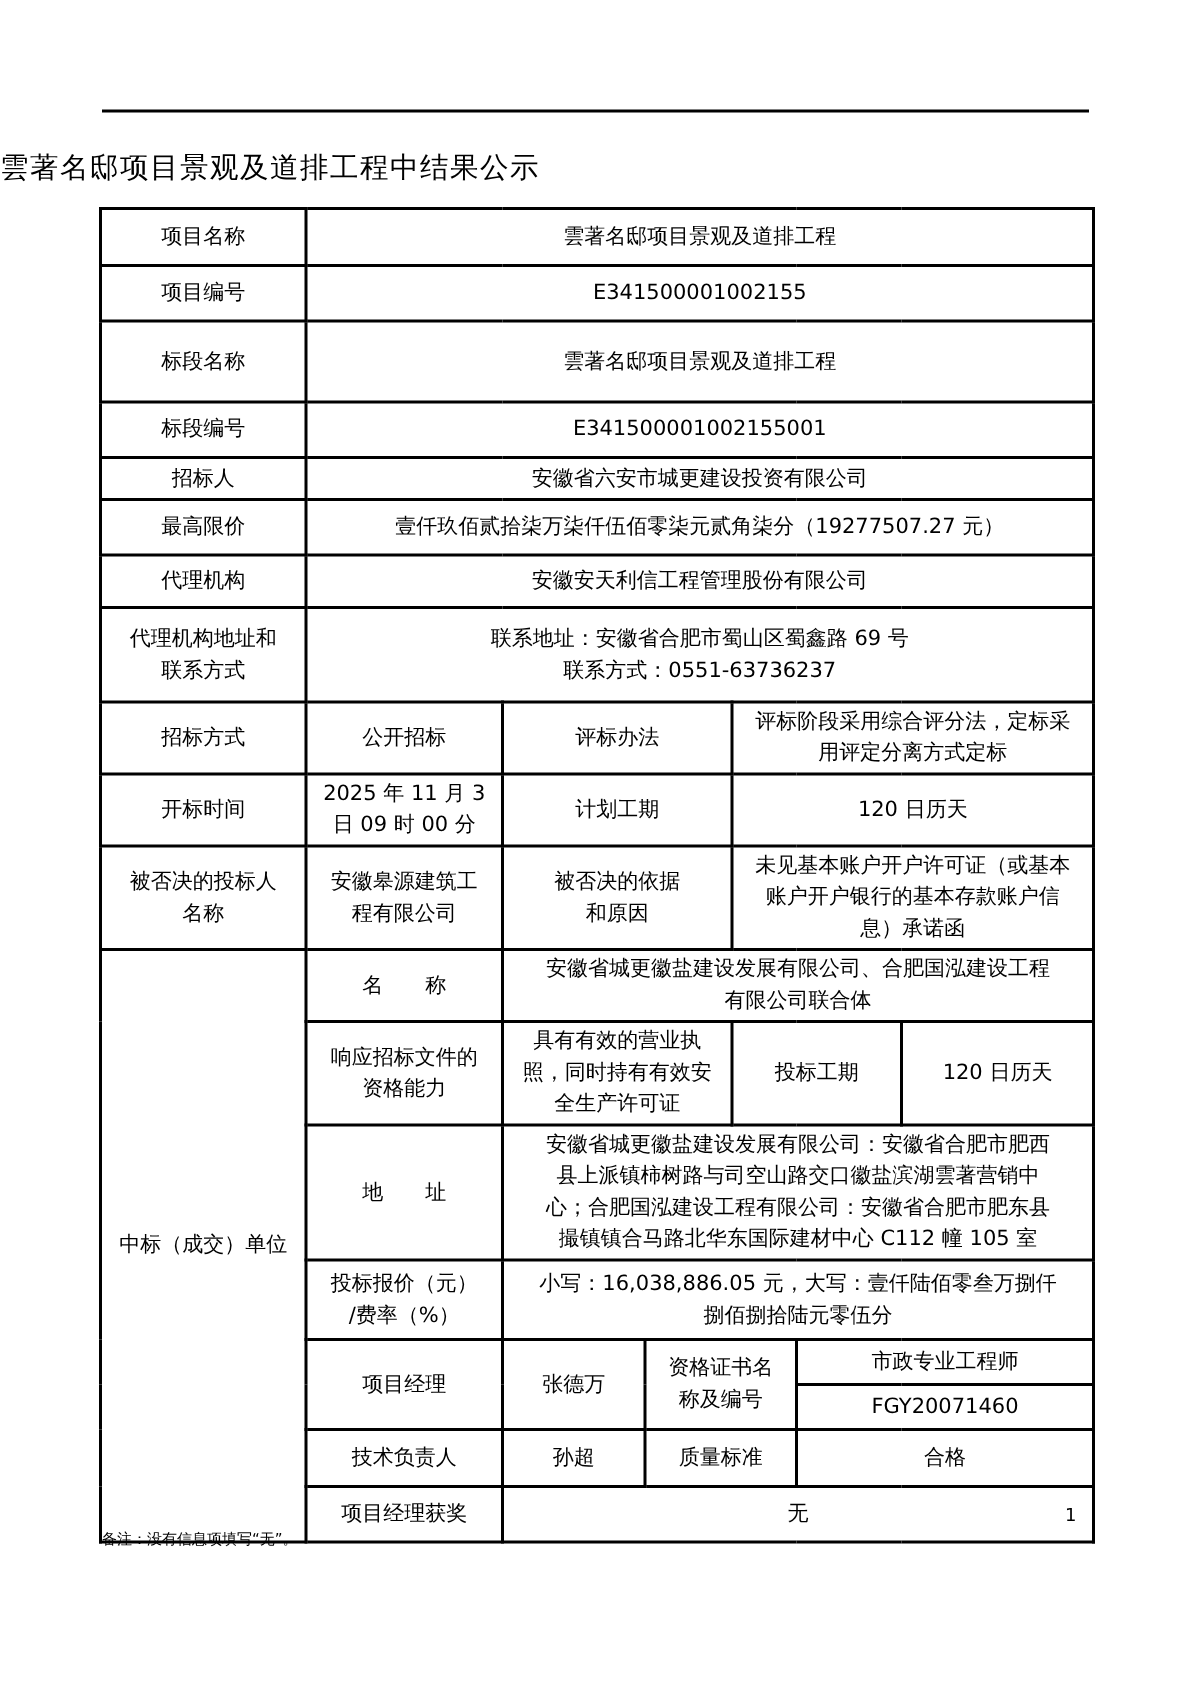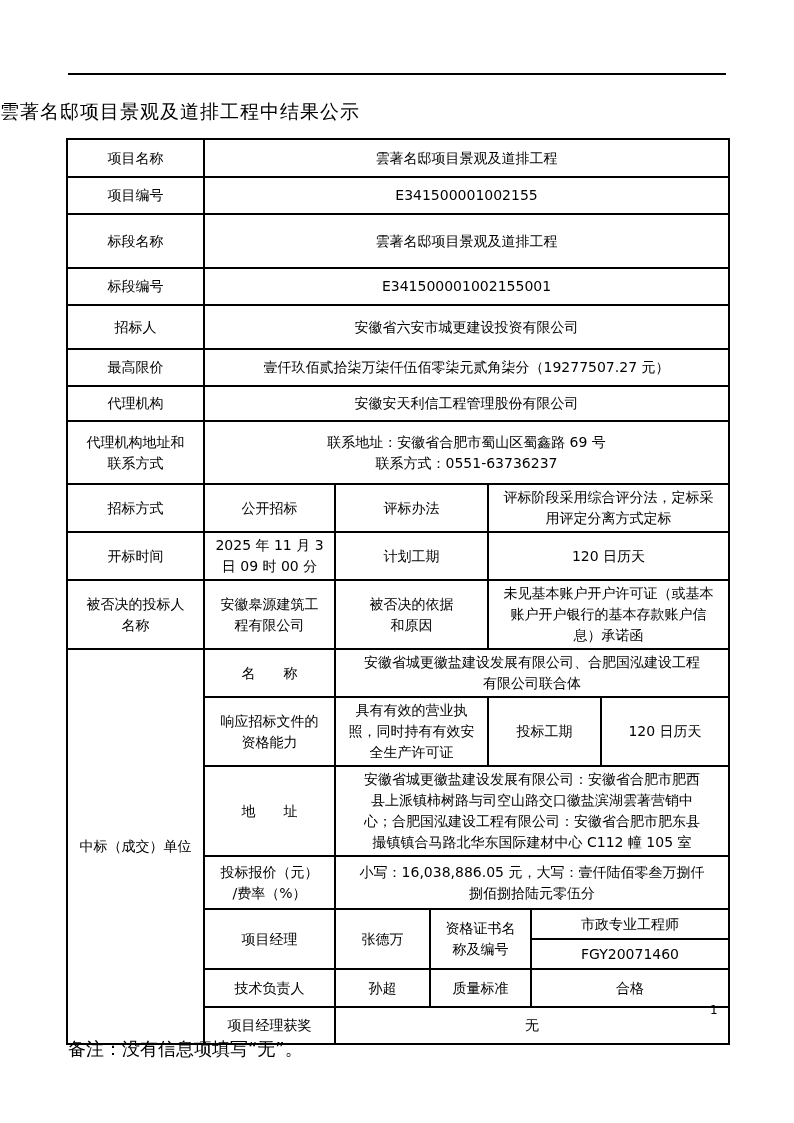--- a/index.html
+++ b/index.html
@@ -52,22 +52,21 @@
     overflow: hidden;
   }
   td.tight {
     line-height: 1.42;
     padding: 2px 3px;
   }
   .doc-note {
     position: absolute;
     top: 1019px;
     left: 68px;
-    font-size: 18px;
-    margin-top: 18px;
+    font-size: 10px;
   }
   .page-number {
     position: absolute;
     top: 1003px;
     left: 710px;
     font-size: 12px;
   }
 </style>
 </head>
 <body>
@@ -96,21 +95,21 @@
       <td colspan="6">E341500001002155</td>
     </tr>
     <tr style="height:54px">
       <td>标段名称</td>
       <td colspan="6">雲著名邸项目景观及道排工程</td>
     </tr>
     <tr style="height:37px">
       <td>标段编号</td>
       <td colspan="6">E341500001002155001</td>
     </tr>
-    <tr style="height:44px">
+    <tr style="height:28px">
       <td>招标人</td>
       <td colspan="6">安徽省六安市城更建设投资有限公司</td>
     </tr>
     <tr style="height:37px">
       <td>最高限价</td>
       <td colspan="6">壹仟玖佰贰拾柒万柒仟伍佰零柒元贰角柒分（19277507.27 元）</td>
     </tr>
     <tr style="height:35px">
       <td>代理机构</td>
       <td colspan="6">安徽安天利信工程管理股份有限公司</td>

